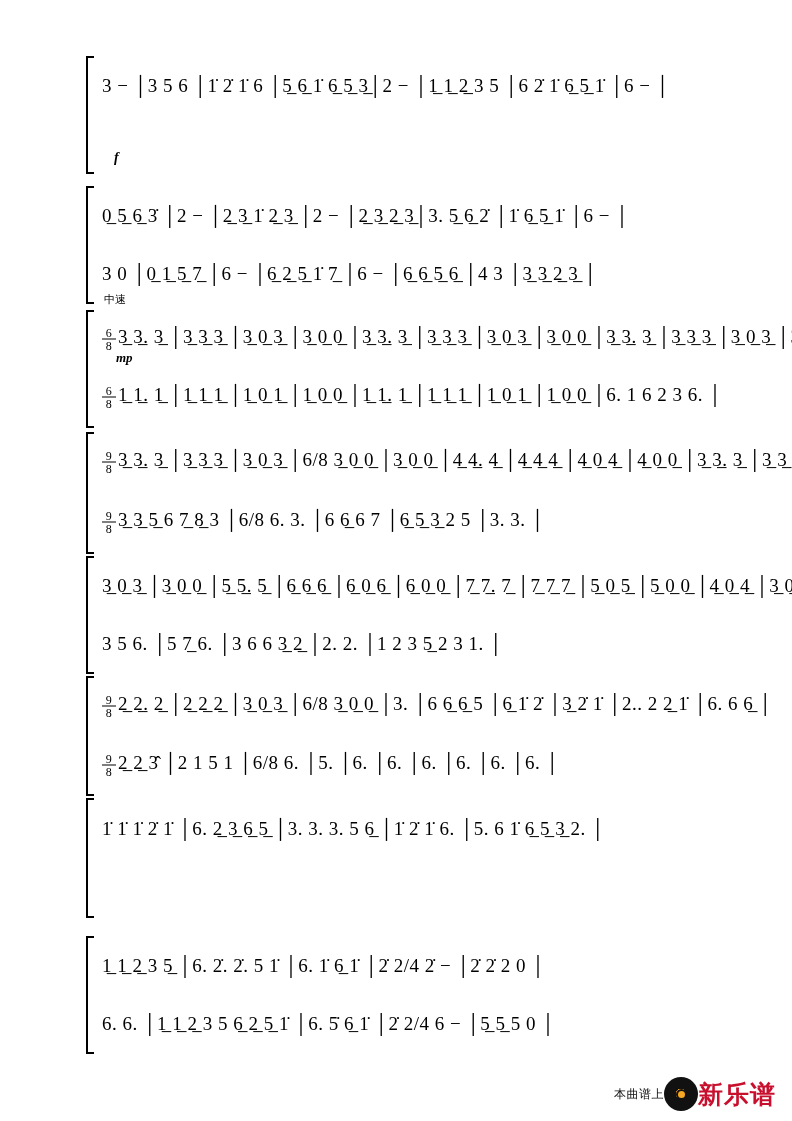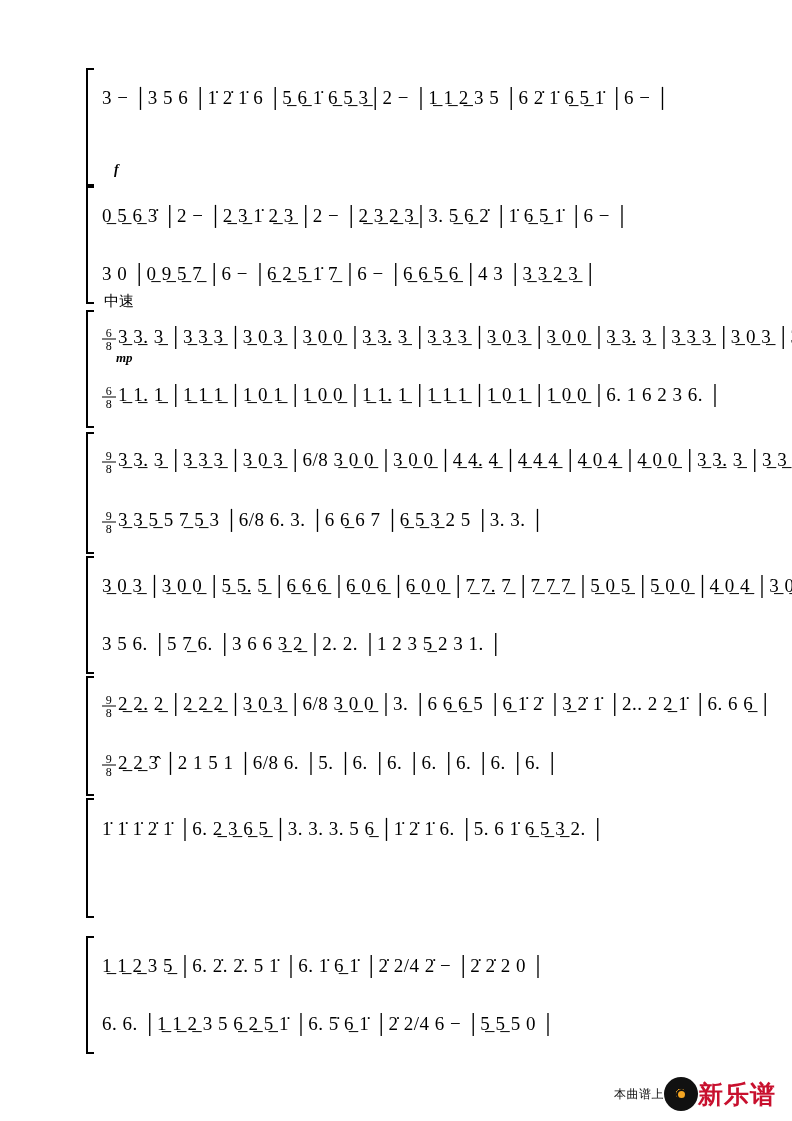--- a/index.html
+++ b/index.html
@@ -72,21 +72,21 @@
     transform: translateY(-50%);
     font-family: "Liberation Serif", serif;
     font-size: 19px;
     letter-spacing: 0.5px;
     white-space: nowrap;
     line-height: 1;
   }
 
   .tempo-mark {
     position: absolute;
-    font-size: 15px;
+    font-size: 11px;
     font-family: "DejaVu Sans", sans-serif;
     top: -2px;
     left: 0;
   }
   .dyn {
     position: absolute;
     font-style: italic;
     font-family: "Liberation Serif", serif;
     font-weight: bold;
     font-size: 14px;
@@ -143,37 +143,37 @@
     font-family: "DejaVu Sans", sans-serif;
     color: #c8102e;
     letter-spacing: 1px;
   }
 </style>
 </head>
 <body>
 
 <div class="sheet">
 
-  <div class="system" style="top:68px;height:118px;">
+  <div class="system" style="top:56px;height:118px;">
     <div class="brace"></div>
     <div class="staff" style="height:58px;">
       <div class="notes">3  −  │3 5  6 │1̇ 2̇ 1̇ 6 │5̲ 6̲ 1̇ 6̲ 5̲ 3̲│2  −  │1̲ 1̲ 2̲ 3 5 │6 2̇  1̇ 6̲ 5̲ 1̇ │6  − │</div>
     </div>
     <div class="staff" style="height:58px;">
       <div class="dyn" style="left:12px;top:36px;">f</div>
     </div>
   </div>
 
   <div class="system" style="top:186px;height:118px;">
     <div class="brace"></div>
     <div class="staff" style="height:58px;">
       <div class="notes">0̲ 5̲ 6̲ 3̇ │2  −  │2̲ 3̲ 1̇ 2̲ 3̲ │2  −  │2̲ 3̲ 2̲ 3̲│3.   5̲  6̲ 2̇ │1̇ 6̲ 5̲ 1̇ │6   − │</div>
     </div>
     <div class="staff" style="height:58px;">
-      <div class="notes">3   0  │0̲ 9̲ 5̲ 7̲ │6  −  │6̲ 2̲ 5̲ 1̇ 7̲ │6  −  │6̲ 6̲ 5̲ 6̲ │4   3  │3̲ 3̲ 2̲ 3̲ │</div>
+      <div class="notes">3   0  │0̲ 1̲ 5̲ 7̲ │6  −  │6̲ 2̲ 5̲ 1̇ 7̲ │6  −  │6̲ 6̲ 5̲ 6̲ │4   3  │3̲ 3̲ 2̲ 3̲ │</div>
     </div>
   </div>
 
   <div class="system" style="top:310px;height:118px;">
     <div class="brace"></div>
     <div class="tempo-mark" style="top:-18px;left:24px;">中速</div>
     <div class="staff" style="height:58px;">
       <div class="notes">
         <span class="meter"><span class="num">6</span><span class="den">8</span></span><span>3̲ 3̲.  3̲ │3̲ 3̲ 3̲ │3̲ 0̲ 3̲ │3̲ 0̲ 0̲ │3̲ 3̲.  3̲ │3̲ 3̲ 3̲ │3̲ 0̲ 3̲ │3̲ 0̲ 0̲ │3̲ 3̲.  3̲ │3̲ 3̲ 3̲ │3̲ 0̲ 3̲ │3̲ 0̲ 0̲ │</span>
       </div>
@@ -188,21 +188,21 @@
 
   <div class="system" style="top:432px;height:122px;">
     <div class="brace"></div>
     <div class="staff" style="height:60px;">
       <div class="notes">
         <span class="meter"><span class="num">9</span><span class="den">8</span></span><span>3̲ 3̲.  3̲ │3̲ 3̲ 3̲ │3̲ 0̲ 3̲ │6/8 3̲ 0̲ 0̲ │3̲ 0̲ 0̲ │4̲ 4̲.  4̲ │4̲ 4̲ 4̲ │4̲ 0̲ 4̲ │4̲ 0̲ 0̲ │3̲ 3̲.  3̲ │3̲ 3̲ 3̲ │</span>
       </div>
     </div>
     <div class="staff" style="height:60px;">
       <div class="notes">
-        <span class="meter"><span class="num">9</span><span class="den">8</span></span><span>3̲ 3̲ 5̲  5    7̲ 5̲  3 │6/8 6.   3.   │6   6̲   6   7 │6̲ 5̲ 3̲  2   5 │3.   3.  │</span>
+        <span class="meter"><span class="num">9</span><span class="den">8</span></span><span>3̲ 3̲ 5̲  6    7̲ 8̲  3 │6/8 6.   3.   │6   6̲   6   7 │6̲ 5̲ 3̲  2   5 │3.   3.  │</span>
       </div>
     </div>
   </div>
 
   <div class="system" style="top:556px;height:118px;">
     <div class="brace"></div>
     <div class="staff" style="height:58px;">
       <div class="notes">3̲ 0̲ 3̲ │3̲ 0̲ 0̲ │5̲ 5̲.  5̲ │6̲ 6̲ 6̲ │6̲ 0̲ 6̲ │6̲ 0̲ 0̲ │7̲ 7̲.  7̲ │7̲ 7̲ 7̲ │5̲ 0̲ 5̲ │5̲ 0̲ 0̲ │4̲ 0̲ 4̲ │3̲ 0̲ 0̲ │</div>
     </div>
     <div class="staff" style="height:58px;">

